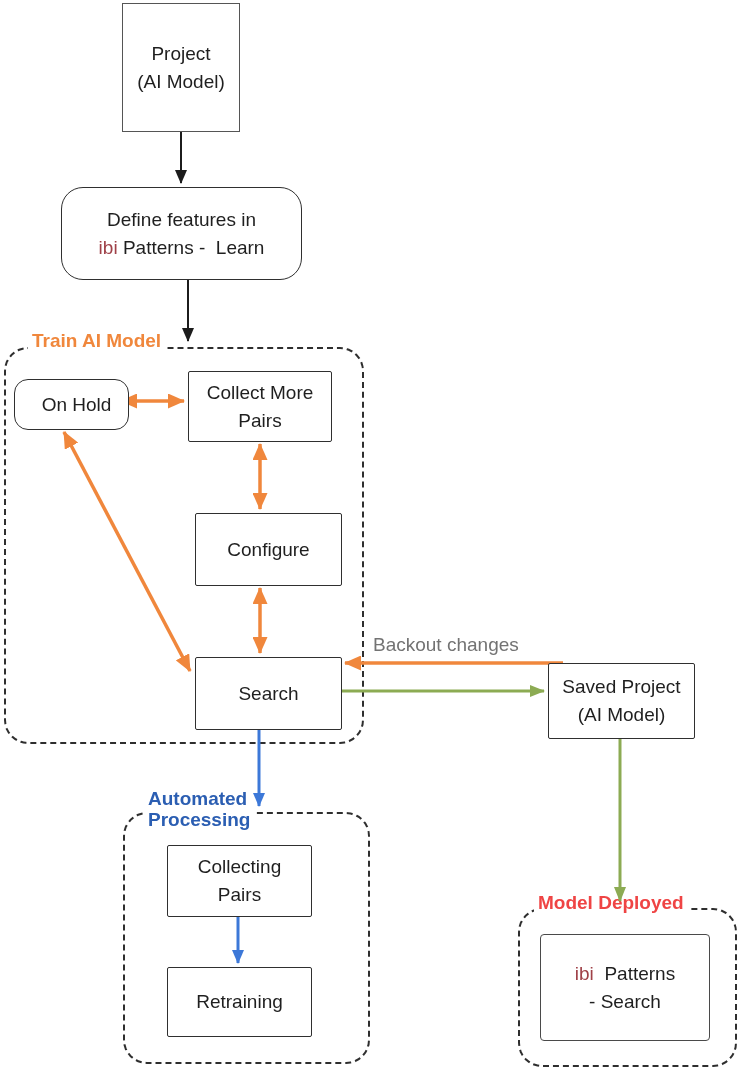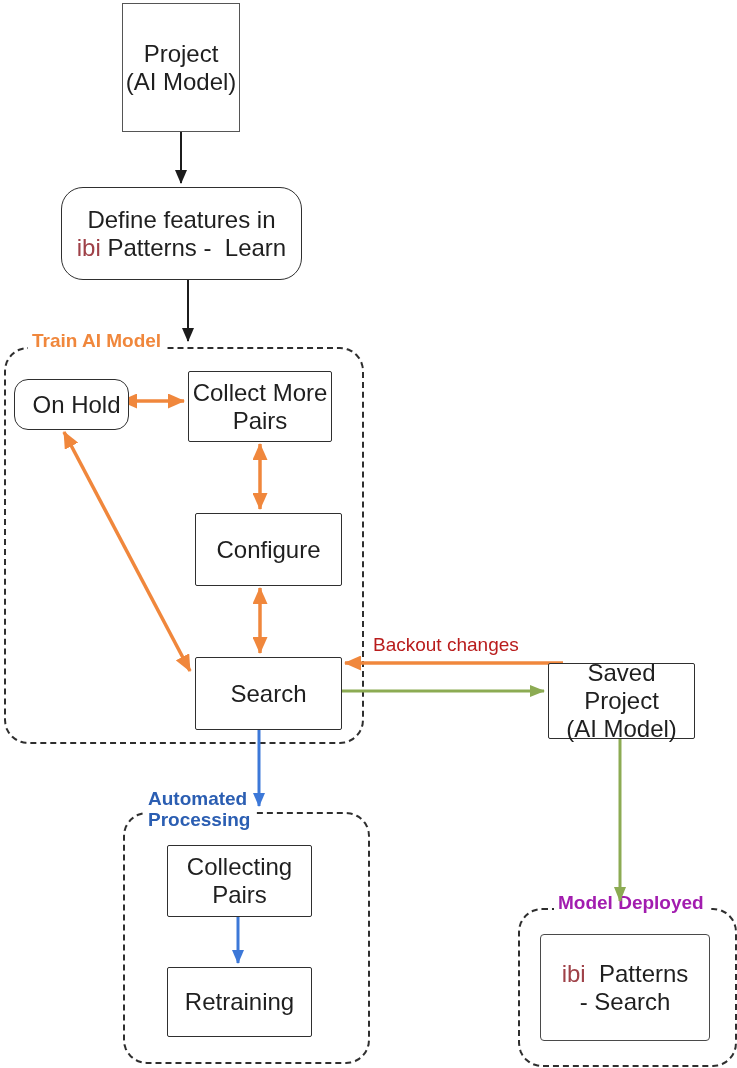--- a/index.html
+++ b/index.html
@@ -13,35 +13,35 @@
   #g-auto   { left:123px; top:812px; width:243px; height:248px; }
   #g-deploy { left:518px; top:908px; width:215px; height:155px; }
 
   
   .group-label {
     position:absolute; font-weight:bold; font-size:19px; line-height:21px;
     background:#ffffff; padding:0 4px; white-space:pre-line;
   }
   #l-train  { left:28px;  top:330px; color:#f0873c; }
   #l-auto   { left:144px; top:788px; color:#2b5eb2; }
-  #l-deploy { left:534px; top:892px; color:#a21caf;margin-left:20px; }
+  #l-deploy { left:534px; top:892px; color:#ef4444; }
 
   
-  .edge-label { position:absolute; font-size:19px; color:#b91c1c; }
+  .edge-label { position:absolute; font-size:19px; color:#737373; }
   #l-backout { left:373px; top:634px; }
 
   
   .edges { position:absolute; left:0; top:0; z-index:3; }
 
   
   .node {
     position:absolute; z-index:4; background:#ffffff;
     border:1.5px solid #2f2f2f; display:flex; flex-direction:column;
     align-items:center; justify-content:center; text-align:center;
-    font-size:24px; line-height:28px; white-space:pre-line;
+    font-size:19px; line-height:28px; white-space:pre-line;
   }
   .rounded  { border-radius:2px; }
   .rounded-lg { border-radius:22px; }
   .brand { color:#9f4148; }
   .pre { white-space:pre; }
 
   #project    { left:122px; top:3px;   width:116px; height:127px; border-color:#555; border-radius:0; }
   #define     { left:61px;  top:187px; width:239px; height:91px; }
   #onhold     { left:14px;  top:379px; width:103px; height:49px; border-radius:14px;padding-left:10px; }
   #collect    { left:188px; top:371px; width:142px; height:69px; }

